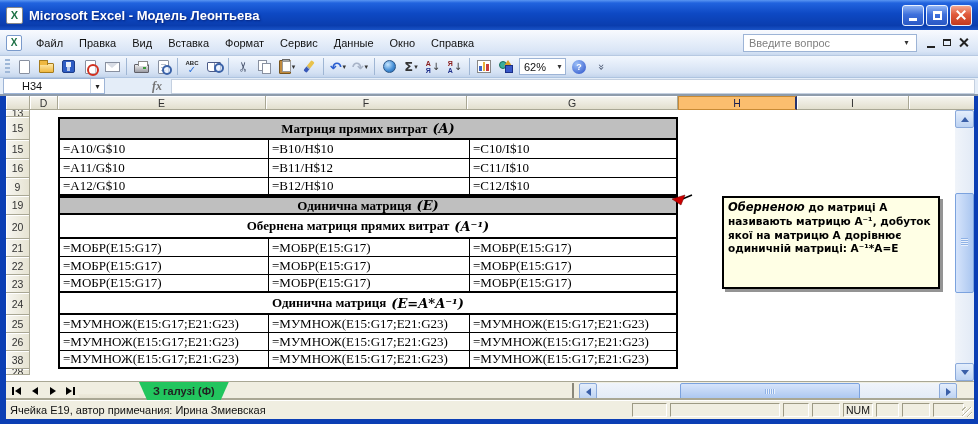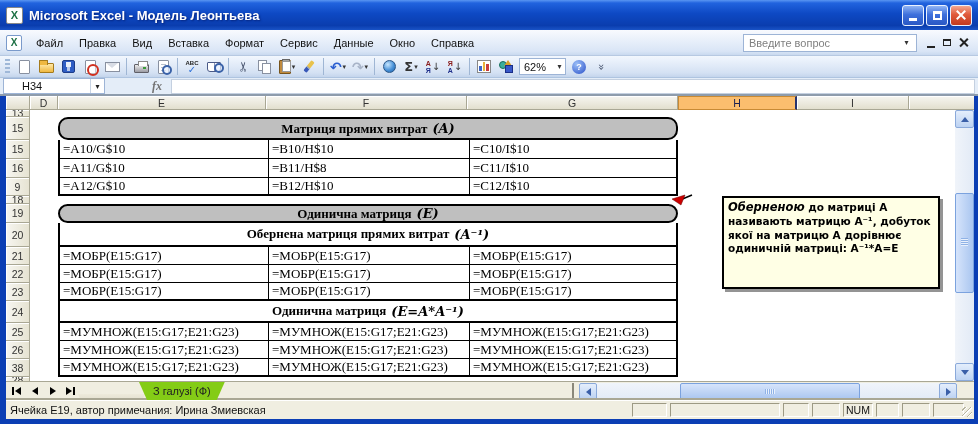--- a/index.html
+++ b/index.html
@@ -119,21 +119,21 @@
   .c-rn { width:24px; } .c-D { width:28px; } .c-E { width:208px; } .c-F { width:201px; } .c-G { width:211px; }
   .c-H { width:119px; } .c-I { width:112px; } .c-J { flex:1; border-right:none; }
   .gbody { position:absolute; left:0; top:14px; right:19px; bottom:0; background:#fff; overflow:hidden; }
   .grow { display:flex; width:100%; }
   .rn { width:24px; background:linear-gradient(90deg,#F7F6F1,#E6E3D2); border-right:1px solid #A9A794; border-bottom:1px solid #A9A794;
     box-shadow:inset 1px 1px 0 #fff; font-size:10.5px; color:#333; display:flex; align-items:center; justify-content:center; overflow:hidden; flex:none; }
   .dgap { width:28px; flex:none; }
   .h7{height:7px;} .h8{height:8px;} .h18{height:18px;} .h19{height:19px;} .h22{height:22px;text-align:right;} .h23{height:23px;} .h24{height:24px;} .hfill{height:6px;}
   .tarea { width:620px; flex:none; display:flex; }
   .b-side { border-left:2px solid #000; border-right:2px solid #000; }
-  .b-top { border-top:2px solid #000;border-radius:10px; } .b-bot2 { border-bottom:2px solid #000; } .b-bot1 { border-bottom:1px solid #000; }
+  .b-top { border-top:2px solid #000; } .b-bot2 { border-bottom:2px solid #000; } .b-bot1 { border-bottom:1px solid #000; }
   .thead { align-items:center; justify-content:center; font:bold 13px "Liberation Serif",serif; color:#000; }
   .thead.gray { background:#BFBFBF; }
   .thead .var { font:bold italic 13px "DejaVu Serif","Liberation Serif",serif; margin-left:5px; }
   .cellE { width:208px; } .cellF { width:201px; border-left:1px solid #000; } .cellG { flex:1; border-left:1px solid #000; }
   .fcell { font:13px "Liberation Serif",serif; color:#000; display:flex; align-items:center; padding-left:3px; overflow:hidden; white-space:nowrap; }
 
   
   .vsb { position:absolute; right:0; top:14px; width:19px; bottom:0; background:linear-gradient(90deg,#F0F4FA,#E2EAF6); }
   .sb-btn { position:absolute; left:0; width:19px; height:18px; background:linear-gradient(180deg,#E4EEFC,#BCD2F2);
     border:1px solid #8AA9DA; border-radius:2px; display:flex; align-items:center; justify-content:center; }
@@ -157,21 +157,21 @@
   .tabnav { position:absolute; left:2px; top:1px; display:flex; gap:1px; }
   .tn-btn { width:17px; height:16px; display:flex; align-items:center; justify-content:center; background:#F0EEE1; }
   .tri-l { border-top:4px solid transparent; border-bottom:4px solid transparent; border-right:6px solid #000; }
   .tri-r { border-top:4px solid transparent; border-bottom:4px solid transparent; border-left:6px solid #000; }
   .bar-l { width:2px; height:8px; background:#000; margin-right:1px; } .bar-r { width:2px; height:8px; background:#000; margin-left:1px; }
   .tabs { position:absolute; left:72px; top:0; display:flex; }
   .sheet-tab { height:18px; padding:0 14px; display:flex; align-items:center; font-size:11px; color:#222;
     clip-path:polygon(8px 0,calc(100% - 8px) 0,100% 100%,0 100%); }
   .sheet-tab { clip-path:polygon(0 0,100% 0,calc(100% - 8px) 100%,8px 100%); }
   .sheet-tab.inactive { background:linear-gradient(180deg,#EDEADB,#CFCBB8); border-bottom:1px solid #8A887A; margin-right:-6px;margin-top:12px; }
-  .sheet-tab.active { background:#84cc16; font-weight:normal; z-index:2; }
+  .sheet-tab.active { background:#22c55e; font-weight:bold; z-index:2; }
   .tab-splitter { position:absolute; left:566px; top:1px; width:7px; height:17px; background:#F0EEE1; border-left:2px solid #8A887A; }
   .hsb { position:absolute; left:573px; top:1px; width:378px; height:17px; background:linear-gradient(180deg,#F0F4FA,#E2EAF6); display:flex; }
   .hs-btn { width:18px; height:17px; background:linear-gradient(180deg,#E4EEFC,#BCD2F2); border:1px solid #8AA9DA; border-radius:2px;
     display:flex; align-items:center; justify-content:center; flex:none; }
   .tri-lb { border-top:4px solid transparent; border-bottom:4px solid transparent; border-right:5px solid #3A5FA8; }
   .tri-rb { border-top:4px solid transparent; border-bottom:4px solid transparent; border-left:5px solid #3A5FA8; }
   .hs-track { position:relative; flex:1; }
   .hthumb { position:absolute; left:83px; top:0; width:180px; height:17px;
     background:linear-gradient(180deg,#D6E4FB,#AAC6F0); border:1px solid #7BA2DE; border-radius:2px; }
   .hthumb::after { content:""; position:absolute; top:5px; bottom:5px; left:84px; width:10px;
@@ -388,38 +388,35 @@
           <div class="fcell cellF">=B10/H$10</div>
           <div class="fcell cellG">=C10/I$10</div>
         </div>
       </div>
 
       <div class="grow h19">
         <div class="rn">16</div>
         <div class="dgap"></div>
         <div class="tarea b-side b-bot1">
           <div class="fcell cellE">=A11/G$10</div>
-          <div class="fcell cellF">=B11/H$8</div>
+          <div class="fcell cellF">=B11/H$12</div>
           <div class="fcell cellG">=C11/I$10</div>
         </div>
       </div>
 
       <div class="grow h18">
         <div class="rn">9</div>
         <div class="dgap"></div>
         <div class="tarea b-side b-bot2">
           <div class="fcell cellE">=A12/G$10</div>
           <div class="fcell cellF">=B12/H$10</div>
           <div class="fcell cellG">=C12/I$10</div>
         </div>
       </div>
 
-      <div class="grow h8">
-        <div class="rn">18</div>
-      </div>
 
       <div class="grow h19">
         <div class="rn">19</div>
         <div class="dgap"></div>
         <div class="tarea thead gray b-side b-top b-bot2">
           <span>Одинична матриця</span>
           <span class="var">(E)</span>
         </div>
       </div>
 

